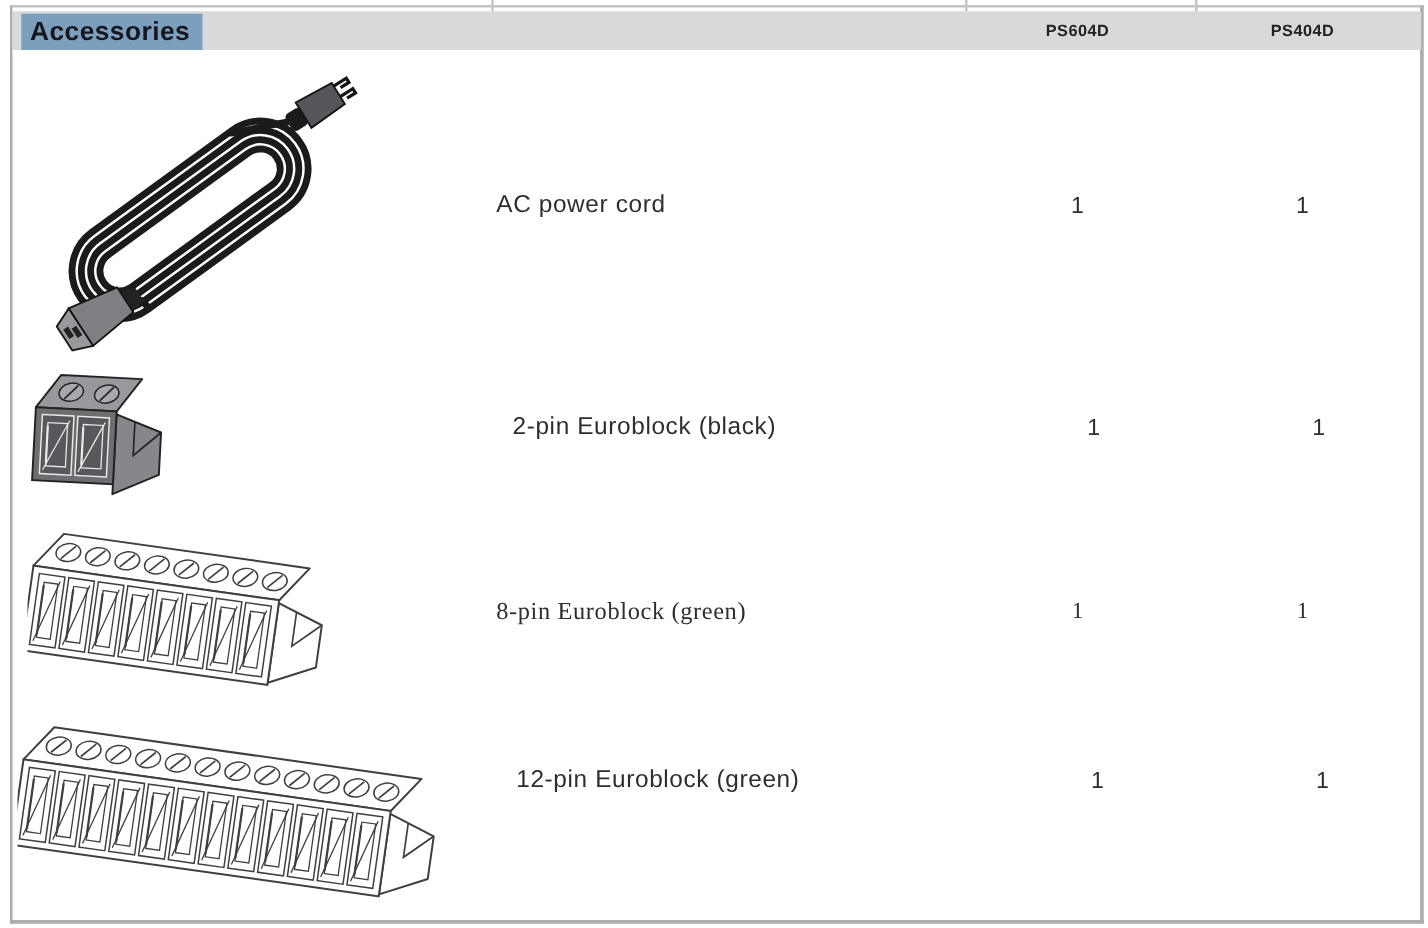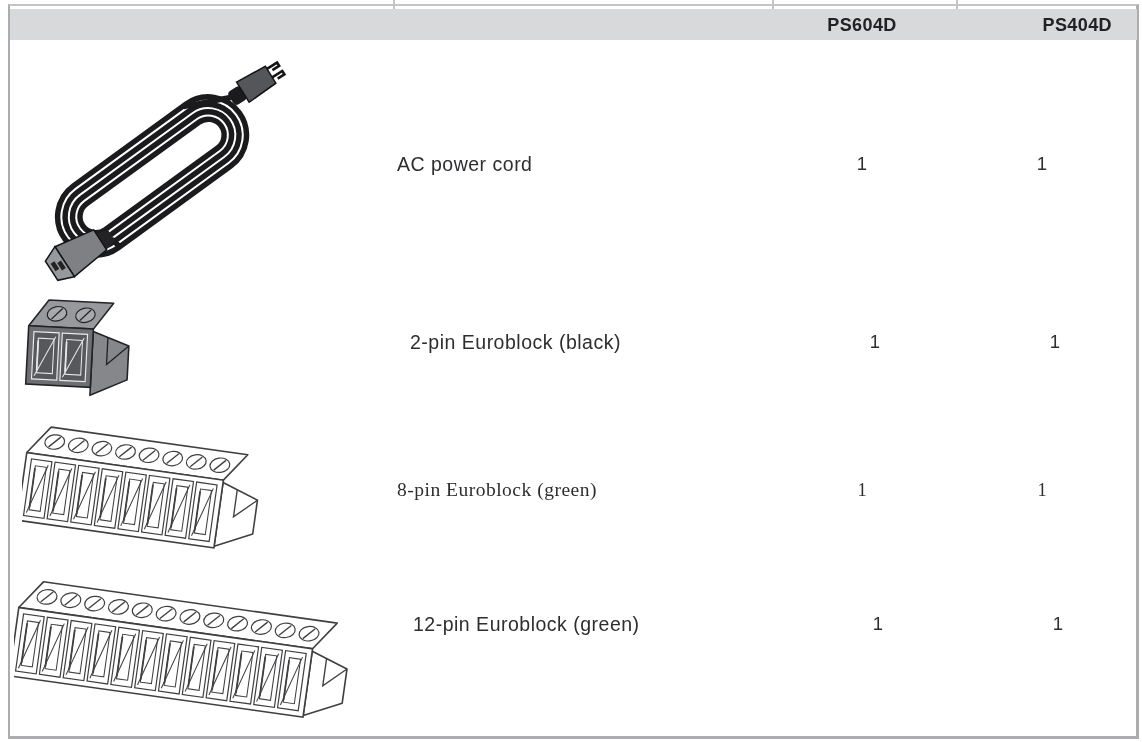--- a/index.html
+++ b/index.html
@@ -21,24 +21,24 @@
     background:var(--headerBand);
   }
   .title-hl{
     position:absolute;left:17px;top:11px;height:29px;line-height:29px;
     padding:0 10px 0 7px;background:var(--highlight);
     font-weight:bold;font-size:21px;letter-spacing:.4px;color:#16161e;
     white-space:nowrap;
   }
   .colhead{
     position:absolute;top:9px;height:31px;line-height:32px;width:140px;
-    text-align:center;font-weight:bold;font-size:18px;letter-spacing:.4px;
+    text-align:center;font-weight:bold;font-size:13px;letter-spacing:.4px;
     color:var(--headerText);
   }
-  .colx1{left:792px;} .colx2{left:972px;text-align:right;}
+  .colx1{left:792px;} .colx2{left:972px;}
   .row{position:absolute;left:0;width:1142px;}
   .cell-name{
     position:absolute;left:397px;top:50%;transform:translateY(-50%);
     font-size:19.5px;letter-spacing:.5px;color:var(--text);white-space:nowrap;
   }
   .qty{
     position:absolute;top:50%;transform:translateY(-50%);
     width:140px;text-align:center;font-size:18.5px;color:var(--text);
   }
   .fig{position:absolute;}
@@ -49,20 +49,21 @@
 
 <div class="page">
 
   <div class="frame"></div>
 
   <div class="tick" style="left:393px"></div>
   <div class="tick" style="left:772px"></div>
   <div class="tick" style="left:956px"></div>
 
   <div class="header-band"></div>
+  <div class="title-hl">Accessories</div>
   <div class="colhead colx1">PS604D</div>
   <div class="colhead colx2">PS404D</div>
 
   <div class="row" style="top:44px;height:239px;">
     <div class="cell-name">AC power cord</div>
     <div class="qty colx1">1</div>
     <div class="qty colx2">1</div>
   </div>
   <div class="fig" style="left:25px;top:48px;width:270px;height:235px;">
     <svg preserveAspectRatio="xMinYMid meet" viewBox="0 0 272 235">

